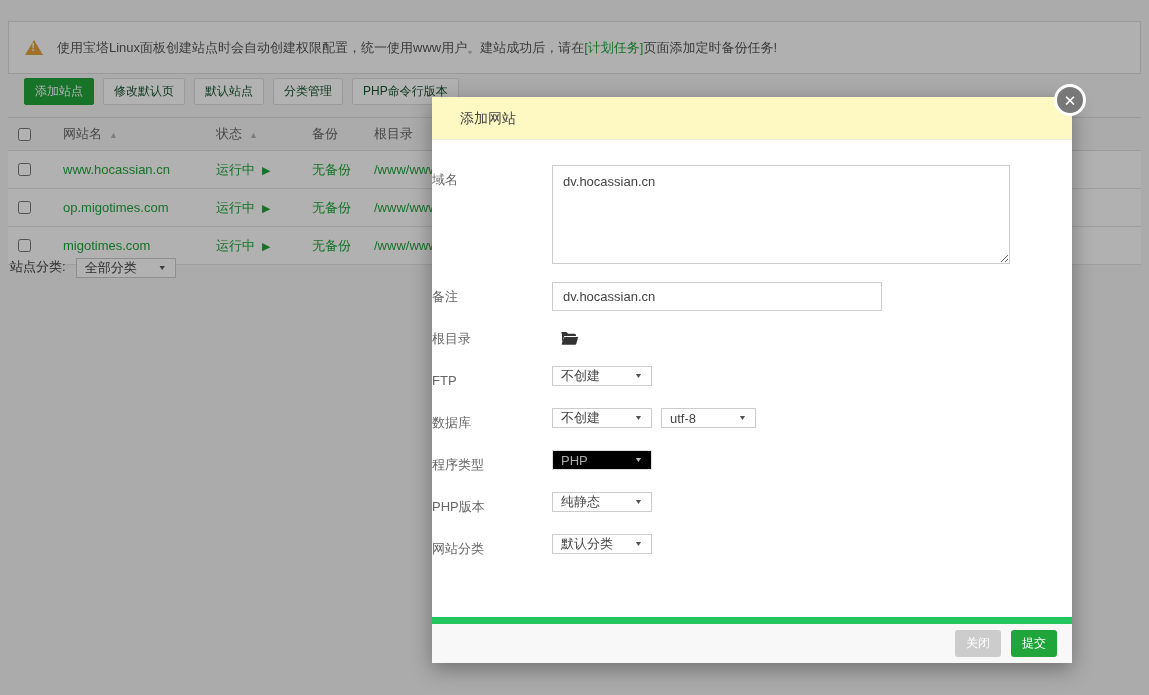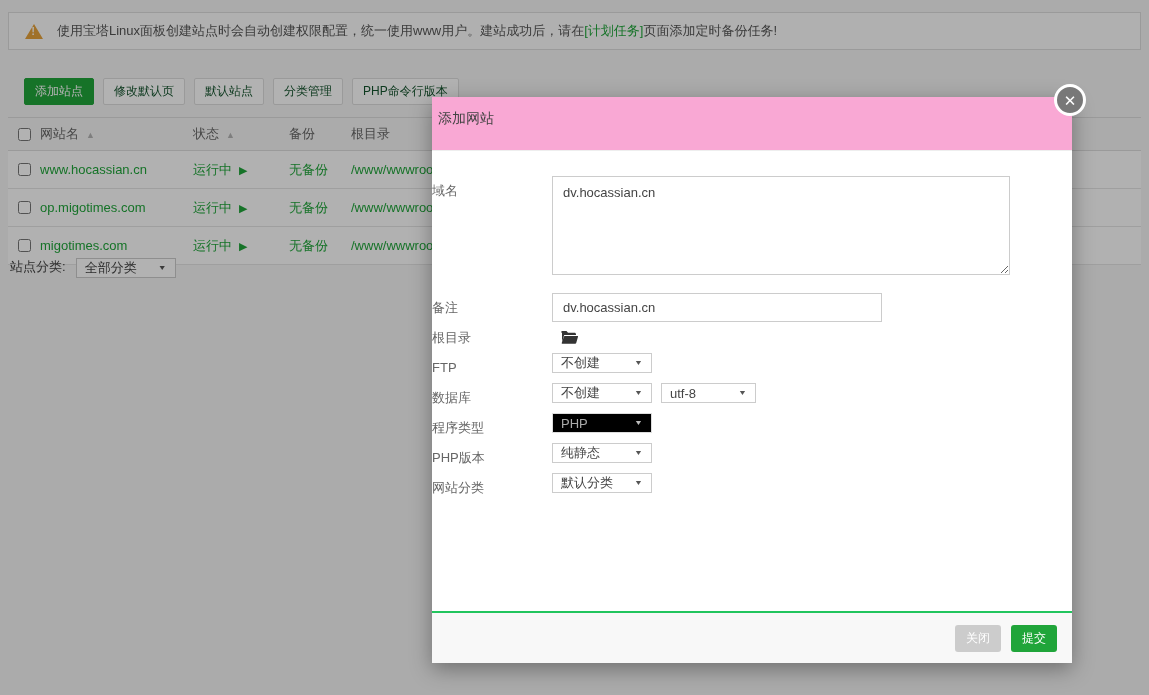--- a/index.html
+++ b/index.html
@@ -7,21 +7,21 @@
   body {
     position:relative;
     font-family:"Liberation Sans","DejaVu Sans",sans-serif;
     background:#f5f5f5;
     color:#444;
   }
   
   .page { position:absolute; inset:0; background:#f5f5f5; }
 
   .warn-bar {
-    position:absolute; left:8px; top:12px; right:8px; height:38px;
+    position:absolute; left:8px; top:21px; right:8px; height:53px;
     background:#fdfdfd; border:1px solid #ddd;
     display:flex; align-items:center; padding:0 16px;
     font-size:13px; color:#555;
   }
   .warn-tri {
     width:0; height:0; margin-right:14px;
     border-left:9px solid transparent; border-right:9px solid transparent;
     border-bottom:15px solid #e6a23c; position:relative;
   }
   .warn-tri::after {
@@ -43,21 +43,21 @@
     display:flex; align-items:center; height:34px;
     background:#f5f5f5; border-top:1px solid #ddd; border-bottom:1px solid #ddd;
     color:#666;
   }
   .trow {
     display:flex; align-items:center; height:38px;
     background:#fefefe; border-bottom:1px solid #e4e4e4; color:#20a53a;
   }
   .col-check { width:32px; display:flex; justify-content:center; flex-shrink:0; }
   .col-check input { width:13px; height:13px; cursor:pointer; }
-  .col-name  { width:153px; flex-shrink:0; }
+  .col-name  { width:153px; flex-shrink:0;margin-left:23px; }
   .col-status{ width:96px;  flex-shrink:0; }
   .col-backup{ width:62px;  flex-shrink:0; }
   .col-path  { flex:1; overflow:hidden; white-space:nowrap; }
   .sort-arrow { color:#b5b5b5; font-size:9px; margin-left:7px; cursor:pointer; }
   .play-icon  { color:#20a53a; font-size:11px; margin-left:7px; }
   .link-cell  { cursor:pointer; }
 
   .filter-row {
     position:absolute; left:10px; top:258px;
     display:flex; align-items:flex-start; font-size:13px; color:#444;
@@ -74,52 +74,52 @@
   .selectbox.disabled { background:#000000; border-color:#ddd; color:#aaa; cursor:default; }
   .selectbox.disabled .arr { color:#bbb; }
 
   
   .overlay { position:absolute; inset:0; background:rgba(0,0,0,0.30); }
   .modal {
     position:absolute; left:432px; top:97px; width:640px; height:566px;
     background:#fff; box-shadow:0 6px 20px rgba(0,0,0,0.35);
   }
   .modal-header {
-    height:54px; line-height:42px; background:#f9a8d4;
-    border-bottom:1px solid #eee; padding-left:6px;
+    height:43px; line-height:42px; background:#fef9c3;
+    border-bottom:1px solid #eee; padding-left:28px;
     font-size:14px; color:#444;
   }
   .close-btn {
     position:absolute; top:-13px; right:-14px; width:32px; height:32px;
     background:#787878; border:3px solid #fff; border-radius:50%;
     color:#fff; cursor:pointer;
     display:flex; align-items:center; justify-content:center;
     font-size:15px; font-weight:bold; line-height:1;
   }
   .modal-body { padding-top:25px; }
-  .form-row { display:flex; align-items:flex-start; margin-bottom:1px; }
+  .form-row { display:flex; align-items:flex-start; margin-bottom:13px; }
   .form-row.first { margin-bottom:18px; }
   .form-label {
     width:100px; flex-shrink:0; margin-right:20px;
     font-size:13px; color:#666; line-height:29px;
   }
   .ta-domain {
     width:458px; height:99px; border:1px solid #ccc; padding:8px 10px;
     font-size:13px; color:#444; font-family:inherit; resize:both; outline:none;
   }
   .input-text {
     width:330px; height:29px; border:1px solid #ccc; padding:0 10px;
     font-size:13px; color:#444; font-family:inherit; outline:none;
   }
   .folder-btn { margin-left:9px; align-self:center; cursor:pointer; display:flex; }
   .sel-gap { margin-left:9px; width:95px; }
 
   .modal-footer {
-    position:absolute; left:0; right:0; bottom:0; height:52px;
-    background:#f8f8f8; border-top:2px solid #22c55e;
+    position:absolute; left:0; right:0; bottom:0; height:46px;
+    background:#f8f8f8; border-top:7px solid #22c55e;
     display:flex; align-items:center; justify-content:flex-end;
     padding-right:15px; gap:10px;
   }
   .fbtn {
     height:27px; padding:0 11px; border:none; border-radius:3px;
     font-size:12px; color:#fff; cursor:pointer; font-family:inherit;
   }
   .fbtn.gray  { background:#ccc; }
   .fbtn.green { background:#20a53a; }
 </style>

